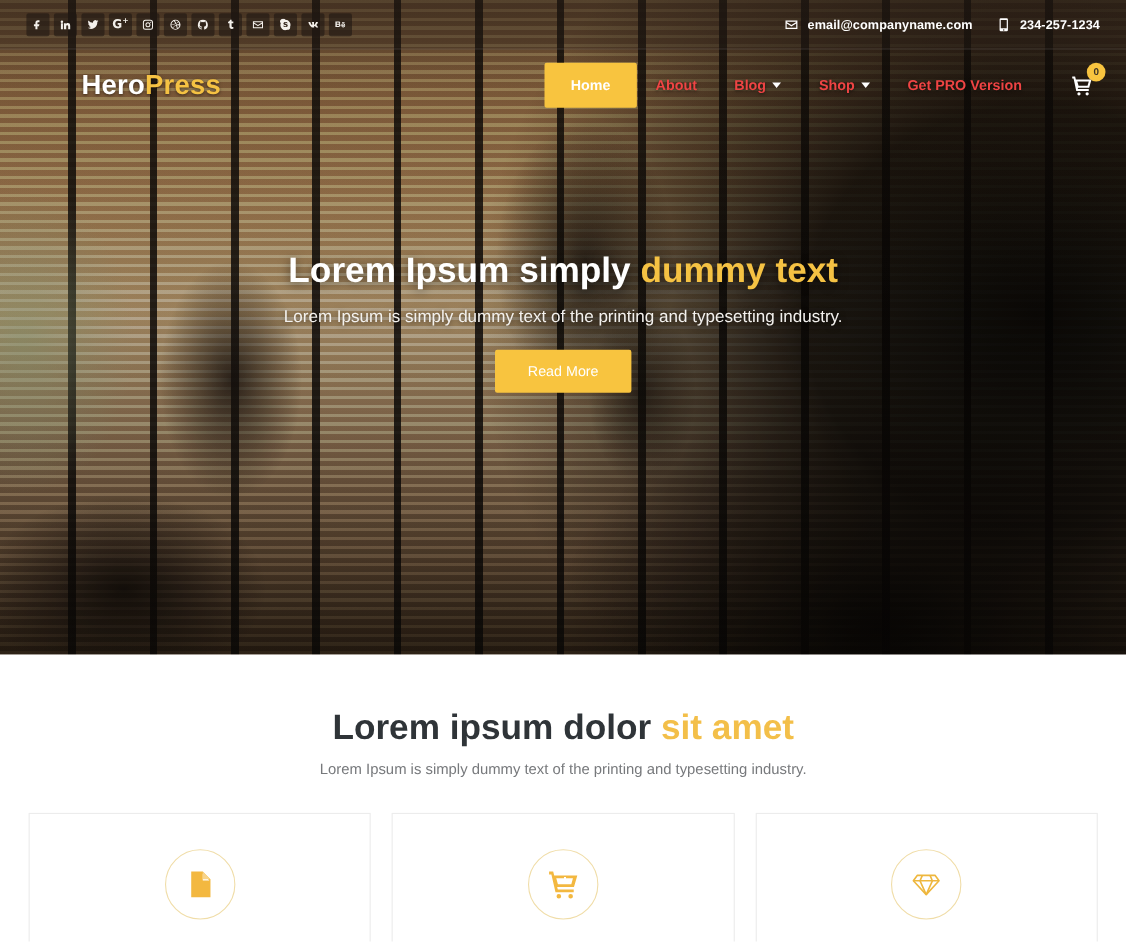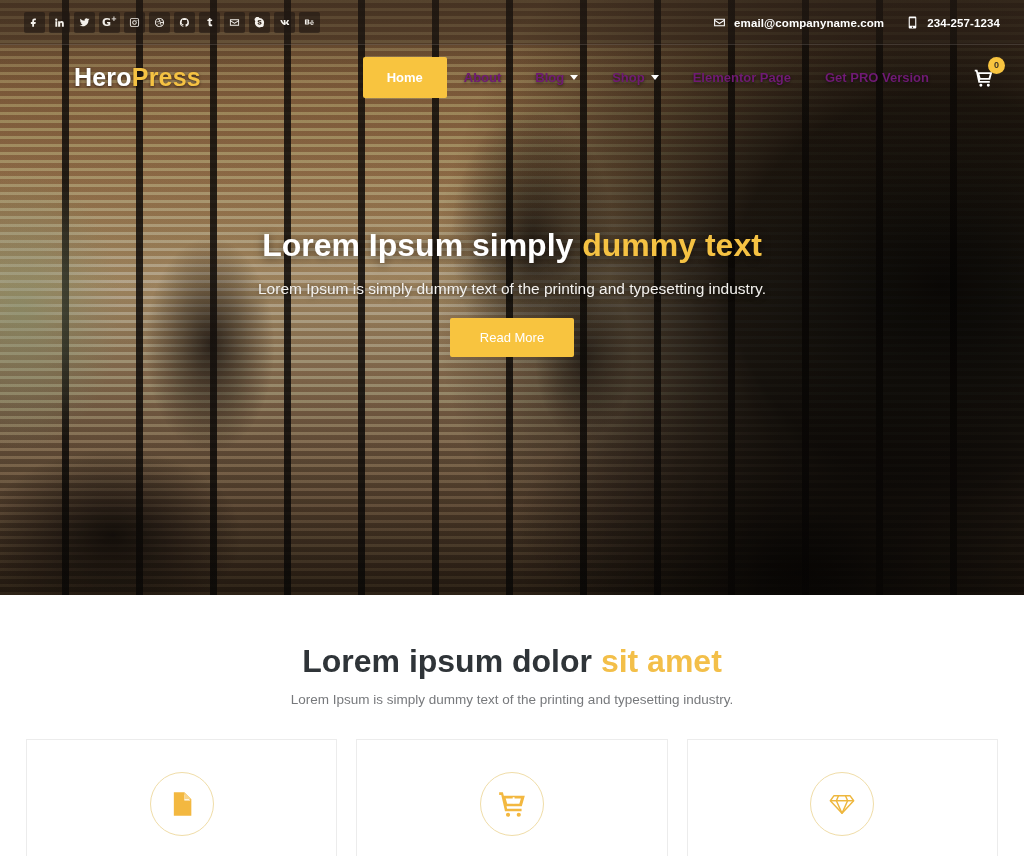--- a/index.html
+++ b/index.html
@@ -101,21 +101,21 @@
     white-space: nowrap;
     margin-left: 48px;
   }
   .logo .a { color: #ffffff; }
   .logo .b { color: #f5c243; }
 
   .menu { margin-left: auto; display: flex; align-items: center; gap: 0; }
   .menu-item {
     display: flex; align-items: center; gap: 6px;
     padding: 10px 17px;
-    color: #701a75;
+    color: #ef4444;
     font-size: 13px; font-weight: 700;
     text-shadow: 0 1px 3px rgba(0,0,0,.6);
     cursor: pointer; white-space: nowrap;
   }
   .menu-item.active {
     background: #f8c43f;
     color: #ffffff;
     text-shadow: none;
     padding: 13px 24px;
     border-radius: 2px;
@@ -332,23 +332,20 @@
       </div>
       <div class="menu-item">
         <span>Blog</span>
         <span class="caret"></span>
       </div>
       <div class="menu-item">
         <span>Shop</span>
         <span class="caret"></span>
       </div>
       <div class="menu-item">
-        <span>Elementor Page</span>
-      </div>
-      <div class="menu-item">
         <span>Get PRO Version</span>
       </div>
 
       <div class="cart-wrap">
         <span>
           <svg viewBox="0 0 24 24">
               <path d="M2 3h3l.8 3H22l-2.4 8.5H8.2L7.7 16h11.5v2H6.2L3.4 5H2V3zm5.3 5 1.3 4.5h9.3L19.2 8H7.3zM9 19.2a1.7 1.7 0 1 1 0 3.4 1.7 1.7 0 0 1 0-3.4zm8.5 0a1.7 1.7 0 1 1 0 3.4 1.7 1.7 0 0 1 0-3.4z"></path>
             </svg>
         </span>
         <span class="cart-badge">0</span>

